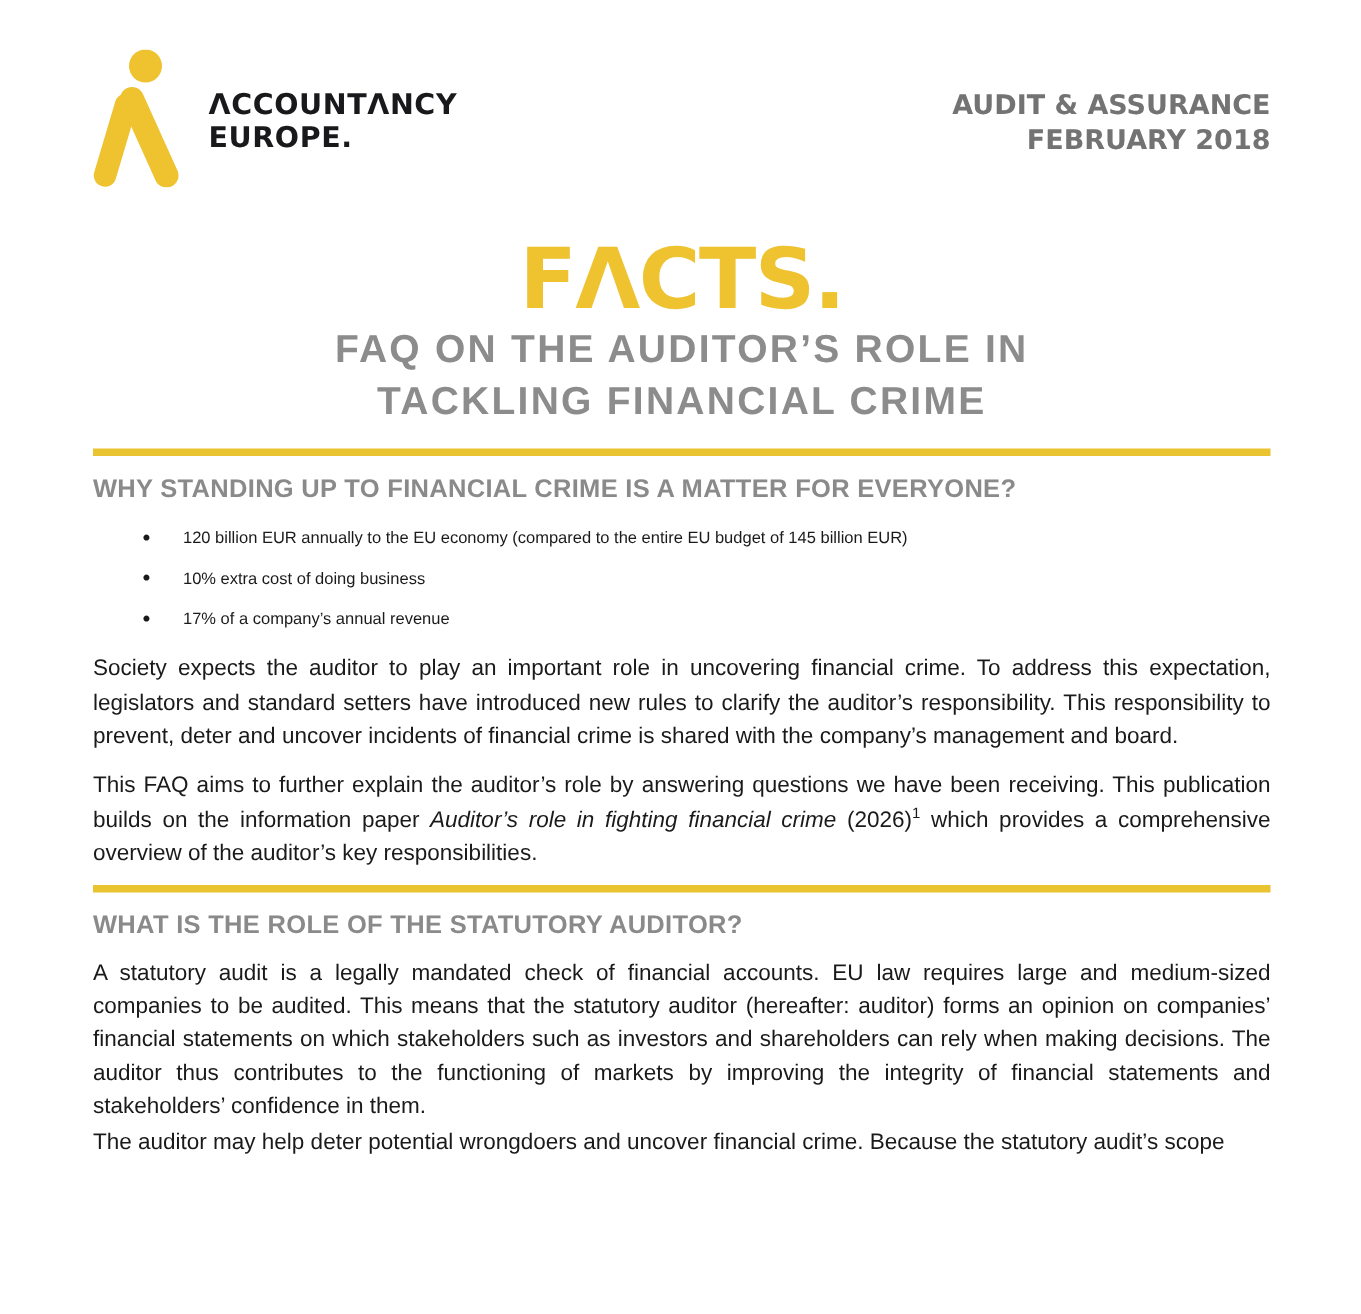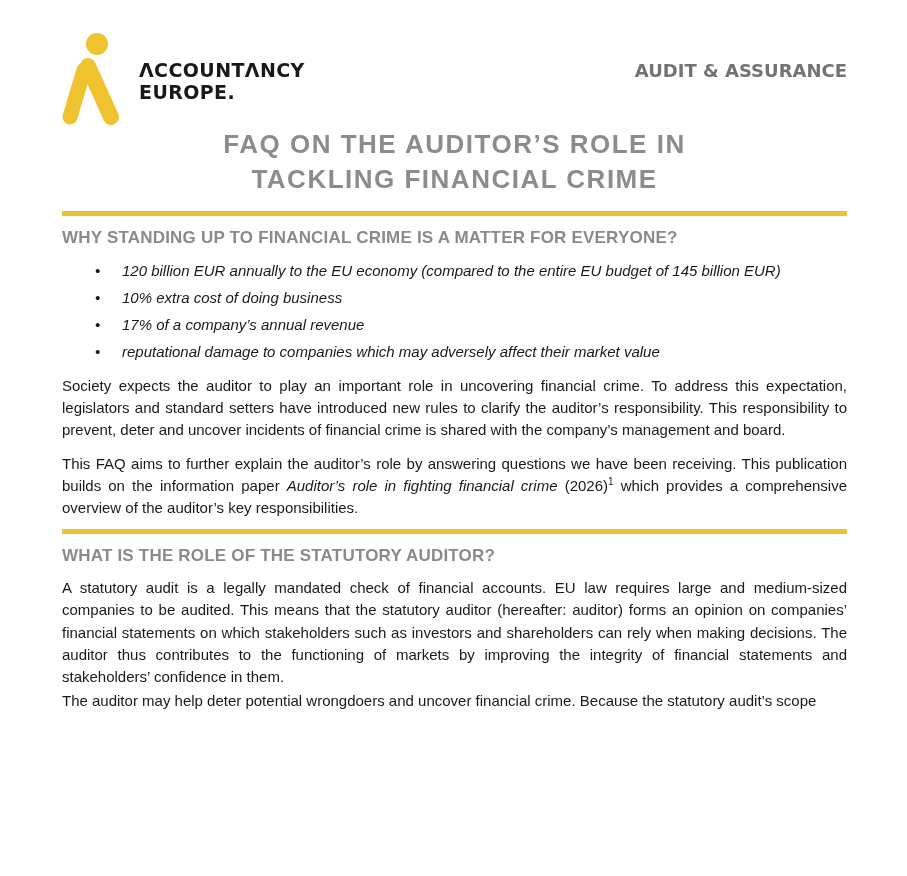--- a/index.html
+++ b/index.html
@@ -61,21 +61,21 @@
   p.body{
     margin-top:11px;
     font-size:15px; line-height:22.3px;
     text-align:justify;
   }
   p.body.partial{ margin-top:2px; }
 
   ul.bullets{ margin:12px 0 0 0; padding-left:60px; list-style:none; }
   ul.bullets li{
     position:relative; margin-bottom:5px;
-    font-size:15px; line-height:22.3px;font-style:italic;
+    font-size:11px; line-height:22.3px;
   }
   ul.bullets li::before{
     content:"\2022";
     position:absolute; left:-27px; top:0;
     font-size:15px; color:var(--body-black);
   }
   .it{ font-style:italic; }
   sup.fn{ font-size:10px; line-height:0; vertical-align:super; }
 </style>
 </head>
@@ -90,38 +90,39 @@
         <path d="M22 37 L8 84" stroke="#EFC230" stroke-width="15" stroke-linecap="round" fill="none"></path>
         <path d="M26 33 L49 84" stroke="#EFC230" stroke-width="16" stroke-linecap="round" fill="none"></path>
       </svg>
       <div class="brand-text">
         <div>ΛCCOUNTΛNCY</div>
         <div>EUROPE.</div>
       </div>
     </div>
     <div class="hdr-right">
       <div>AUDIT &amp; ASSURANCE</div>
+      <div>FEBRUARY 2018</div>
     </div>
   </div>
 
+  <div class="wordmark">FΛCTS.</div>
 
   <div class="doc-title">
     <div>FAQ ON THE AUDITOR’S ROLE IN</div>
     <div>TACKLING FINANCIAL CRIME</div>
   </div>
 
   <div class="rule"></div>
   <div class="sec-heading">WHY STANDING UP TO FINANCIAL CRIME IS A MATTER FOR EVERYONE?</div>
 
 
   <ul class="bullets">
     <li>120 billion EUR annually to the EU economy (compared to the entire EU budget of 145 billion EUR)</li>
     <li>10% extra cost of doing business</li>
     <li>17% of a company’s annual revenue</li>
-    <li>reputational damage to companies which may adversely affect their market value</li>
   </ul>
 
   <p class="body">Society expects the auditor to play an important role in uncovering financial crime. To address this expectation, legislators and standard setters have introduced new rules to clarify the auditor’s responsibility. This responsibility to prevent, deter and uncover incidents of financial crime is shared with the company’s management and board.</p>
 
   <p class="body"><span>This FAQ aims to further explain the auditor’s role by answering questions we have been receiving. This publication builds on the information paper </span><span class="it">Auditor’s role in fighting financial crime</span><span> (2026)</span><sup class="fn">1</sup><span> which provides a comprehensive overview of the auditor’s key responsibilities.</span></p>
 
   <div class="rule second"></div>
   <div class="sec-heading">WHAT IS THE ROLE OF THE STATUTORY AUDITOR?</div>
 
   <p class="body">A statutory audit is a legally mandated check of financial accounts. EU law requires large and medium-sized companies to be audited. This means that the statutory auditor (hereafter: auditor) forms an opinion on companies’ financial statements on which stakeholders such as investors and shareholders can rely when making decisions. The auditor thus contributes to the functioning of markets by improving the integrity of financial statements and stakeholders’ confidence in them.</p>

